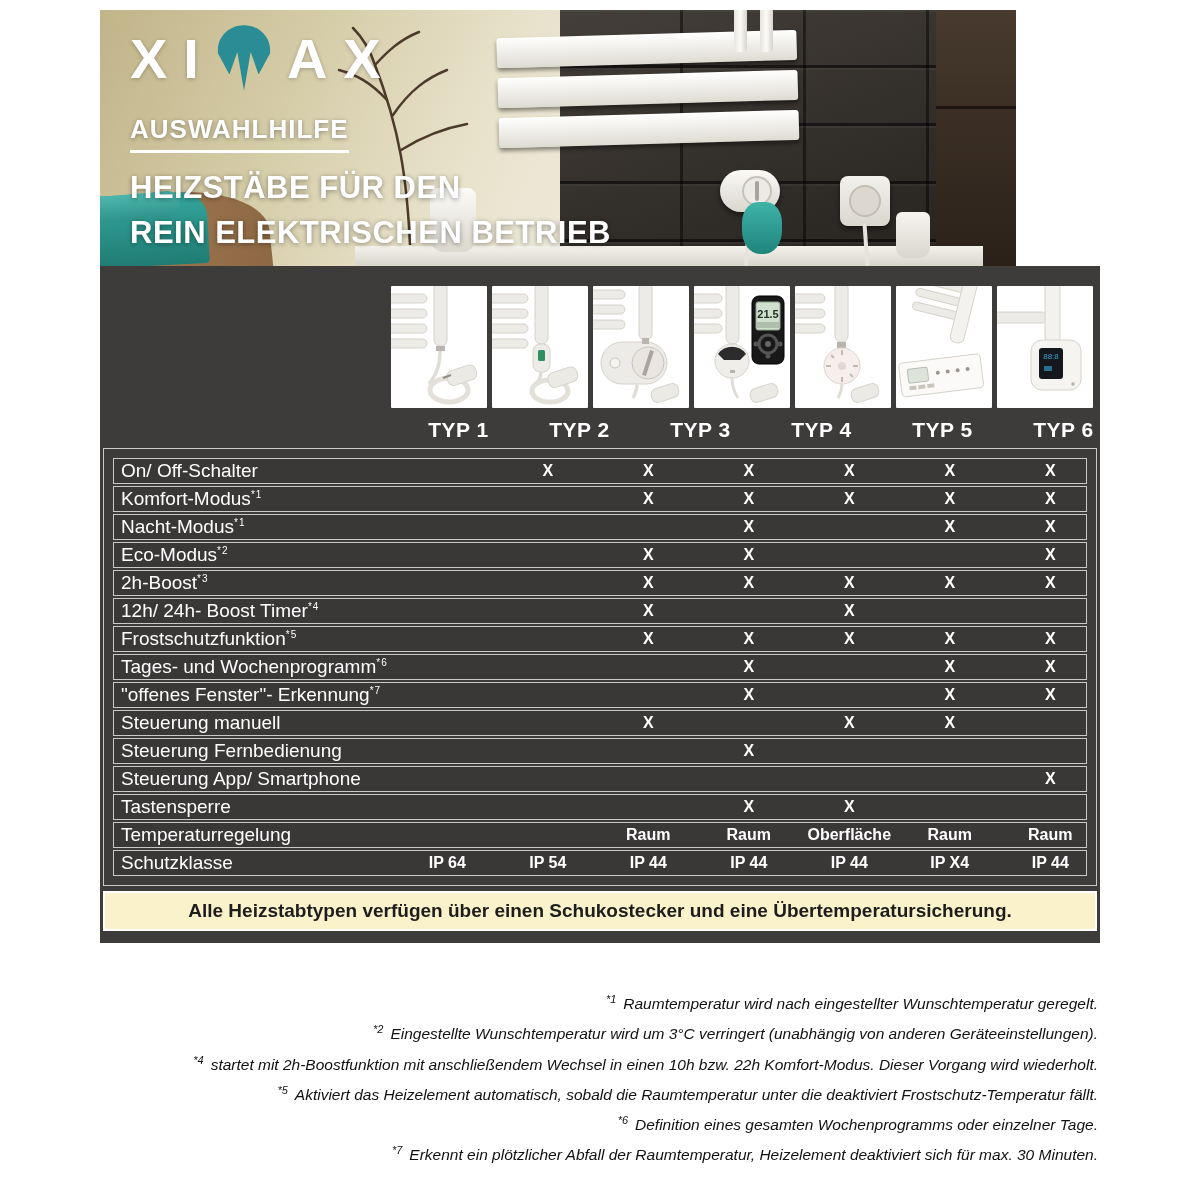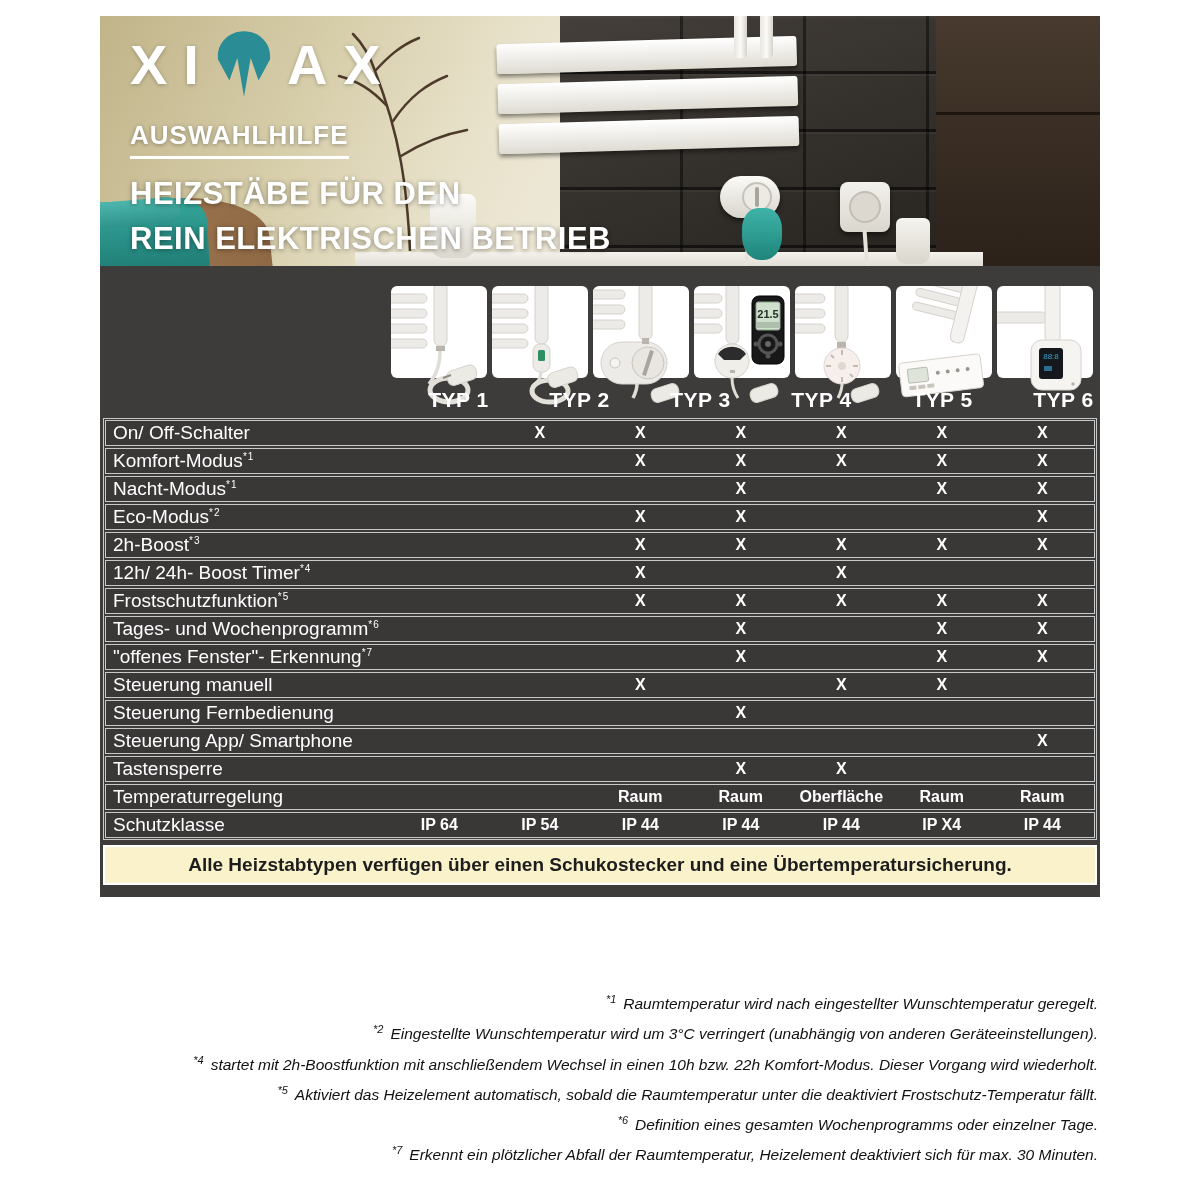--- a/index.html
+++ b/index.html
@@ -1,20 +1,20 @@
 <!DOCTYPE html>
 <html><head>
 <meta charset="utf-8">
 <style>
   * { box-sizing: border-box; margin: 0; padding: 0; }
   html,body { width:1200px; background:#ffffff; font-family:"Liberation Sans", sans-serif; }
   .page { position:relative; width:1200px; height:1200px; background:#fff; overflow:hidden; }
 
   
-  .hero { position:absolute; left:100px; top:16px; width:1000px; height:256px; overflow:hidden; background:#d9d0ab; }
+  .hero { position:absolute; left:100px; top:10px; width:916px; height:256px; overflow:hidden; background:#d9d0ab; }
   .wall-left { position:absolute; top:0; bottom:0; left:0; width:480px;
     background:linear-gradient(115deg,#c1b489 0%,#d6cda9 40%,#e8e2cb 72%,#efeadb 100%); }
   .stone { position:absolute; top:0; bottom:0; left:460px; width:378px; background-color:#332f2b;
     background-image:
       repeating-linear-gradient(to bottom, rgba(255,255,255,.04) 0 2px, transparent 2px 55px, rgba(0,0,0,.55) 55px 58px),
       repeating-linear-gradient(to right, transparent 0 120px, rgba(0,0,0,.45) 120px 123px),
       linear-gradient(160deg,#443f3a 0%,#332f2b 55%,#27231f 100%); }
   .cabinet { position:absolute; top:0; bottom:0; left:836px; right:0;
     background:linear-gradient(180deg,#483a2e 0%,#3a2e24 45%,#2b2119 100%); }
   .cabinet-seam { position:absolute; left:836px; right:0; top:96px; height:3px; background:#1c1510; }
@@ -57,25 +57,25 @@
     text-shadow:0 1px 4px rgba(0,0,0,.25); }
   .logo .m-icon { margin:0 10px 0 -4px; }
   .kicker { display:inline-block; margin-top:22px; font-size:26px; font-weight:bold; letter-spacing:1px;
     border-bottom:3px solid #fff; padding-bottom:5px; text-shadow:0 1px 4px rgba(0,0,0,.35); }
   .title { margin-top:13px; font-size:31px; font-weight:bold; letter-spacing:.5px; line-height:1.45;
     text-shadow:0 1px 5px rgba(0,0,0,.4); }
 
   
   .board { position:absolute; left:100px; top:266px; width:1000px; background:#3e3b3b; padding:20px 0 12px 0; }
   .cols { display:grid; grid-template-columns:288px repeat(7,101px); }
-  .product-box { width:96px; height:92px; margin:0 auto; background:#fff; border-radius:6px;text-align:center; }
+  .product-box { width:96px; height:122px; margin:0 auto; background:#fff; border-radius:1px;text-align:center; }
   .typ-row { margin-top:10px; margin-bottom:6px;gap:20px; }
   .typ-label { text-align:center; color:#fff; font-weight:bold; font-size:21px; letter-spacing:.5px; }
 
-  .ftable { margin:0 3px; border:1px solid #c9c9c9; padding:1px; }
+  .ftable { margin:0 3px; border:1px solid #c9c9c9; padding:9px; }
   .frow { display:grid; grid-template-columns:283px repeat(7,100.5px); align-items:center; height:26px;
     border:1px solid #c9c9c9; margin-bottom:2px; background:#3a3737; }
   .frow:last-child { margin-bottom:0; }
   .flabel { color:#fff; font-size:19px; padding-left:7px; white-space:nowrap; }
   .flabel sup { font-size:10px; vertical-align:super; letter-spacing:1px; }
   .fcell { color:#fff; font-weight:bold; font-size:16px; text-align:center; }
 
   .note-bar { margin:5px 3px 0 3px; border:2px solid #ffffff; background:#faf2ca; padding:7px 10px;
     text-align:center; font-weight:bold; font-size:19px; color:#1d1d1d; }
 

